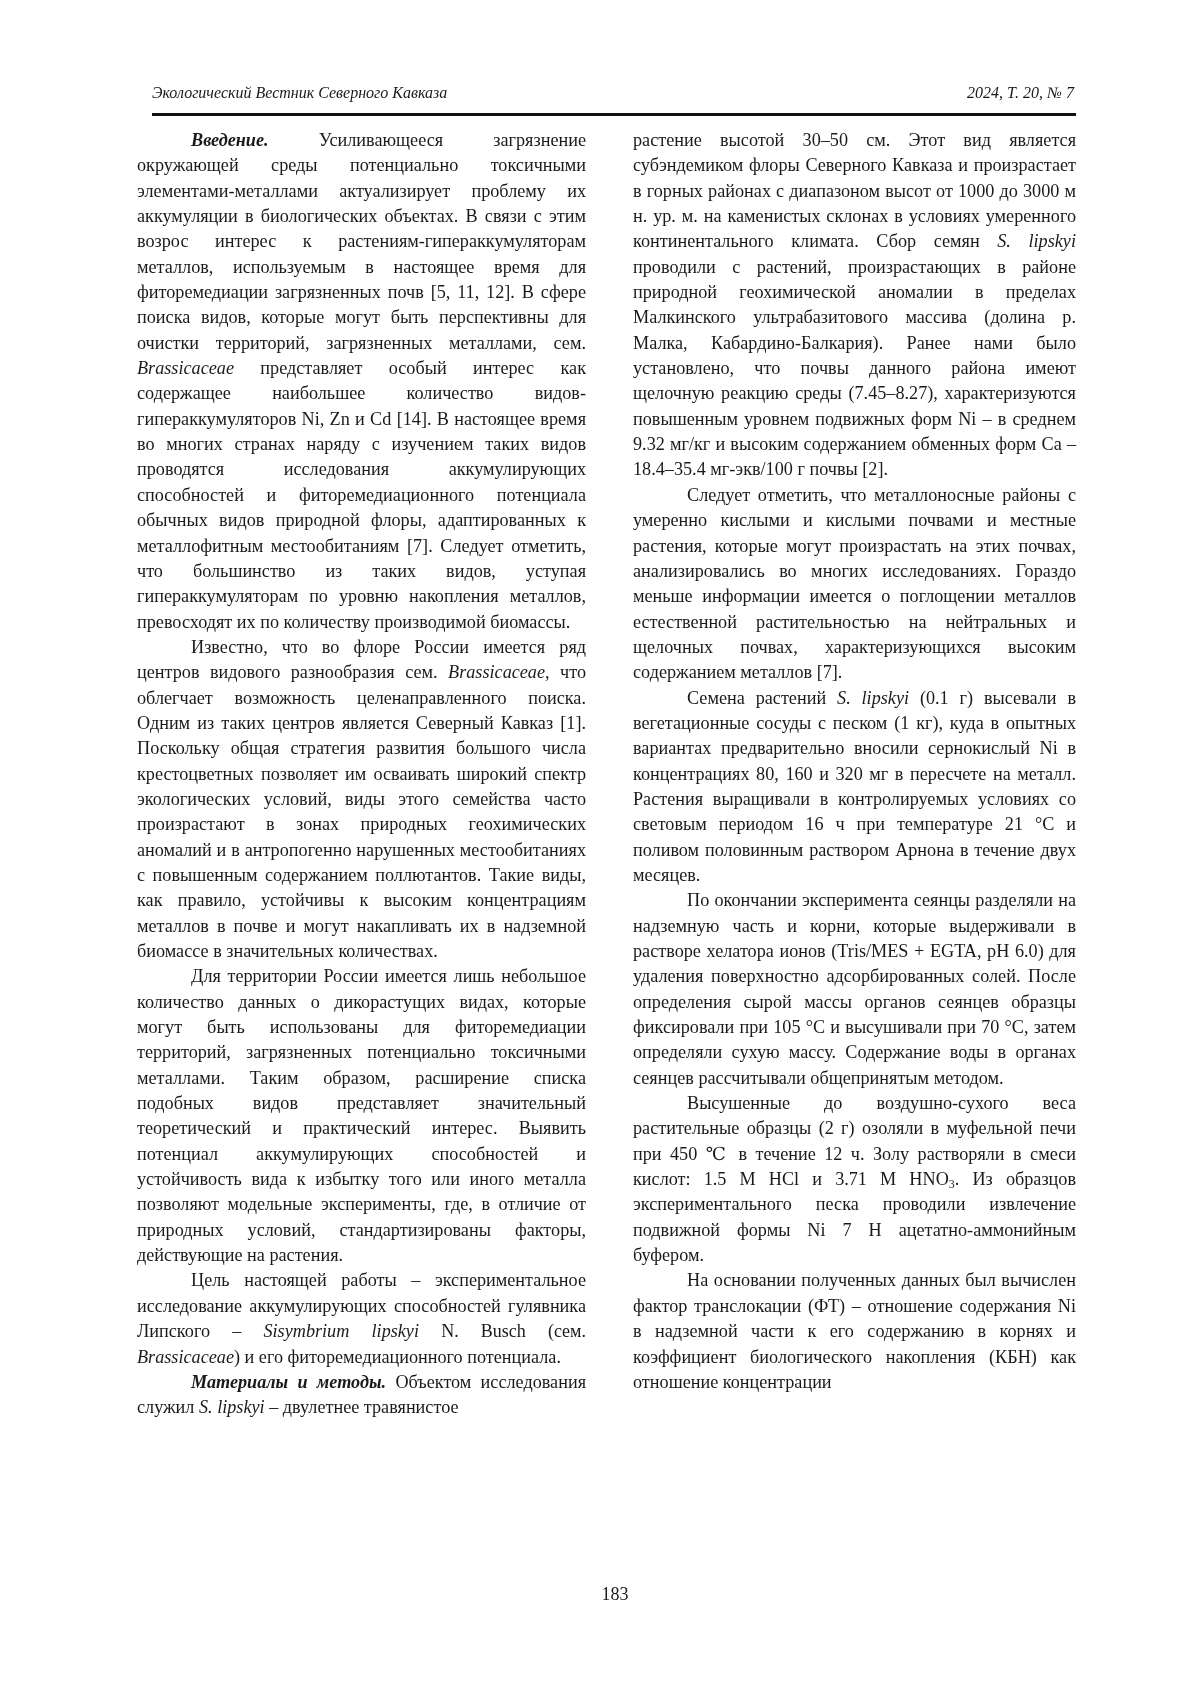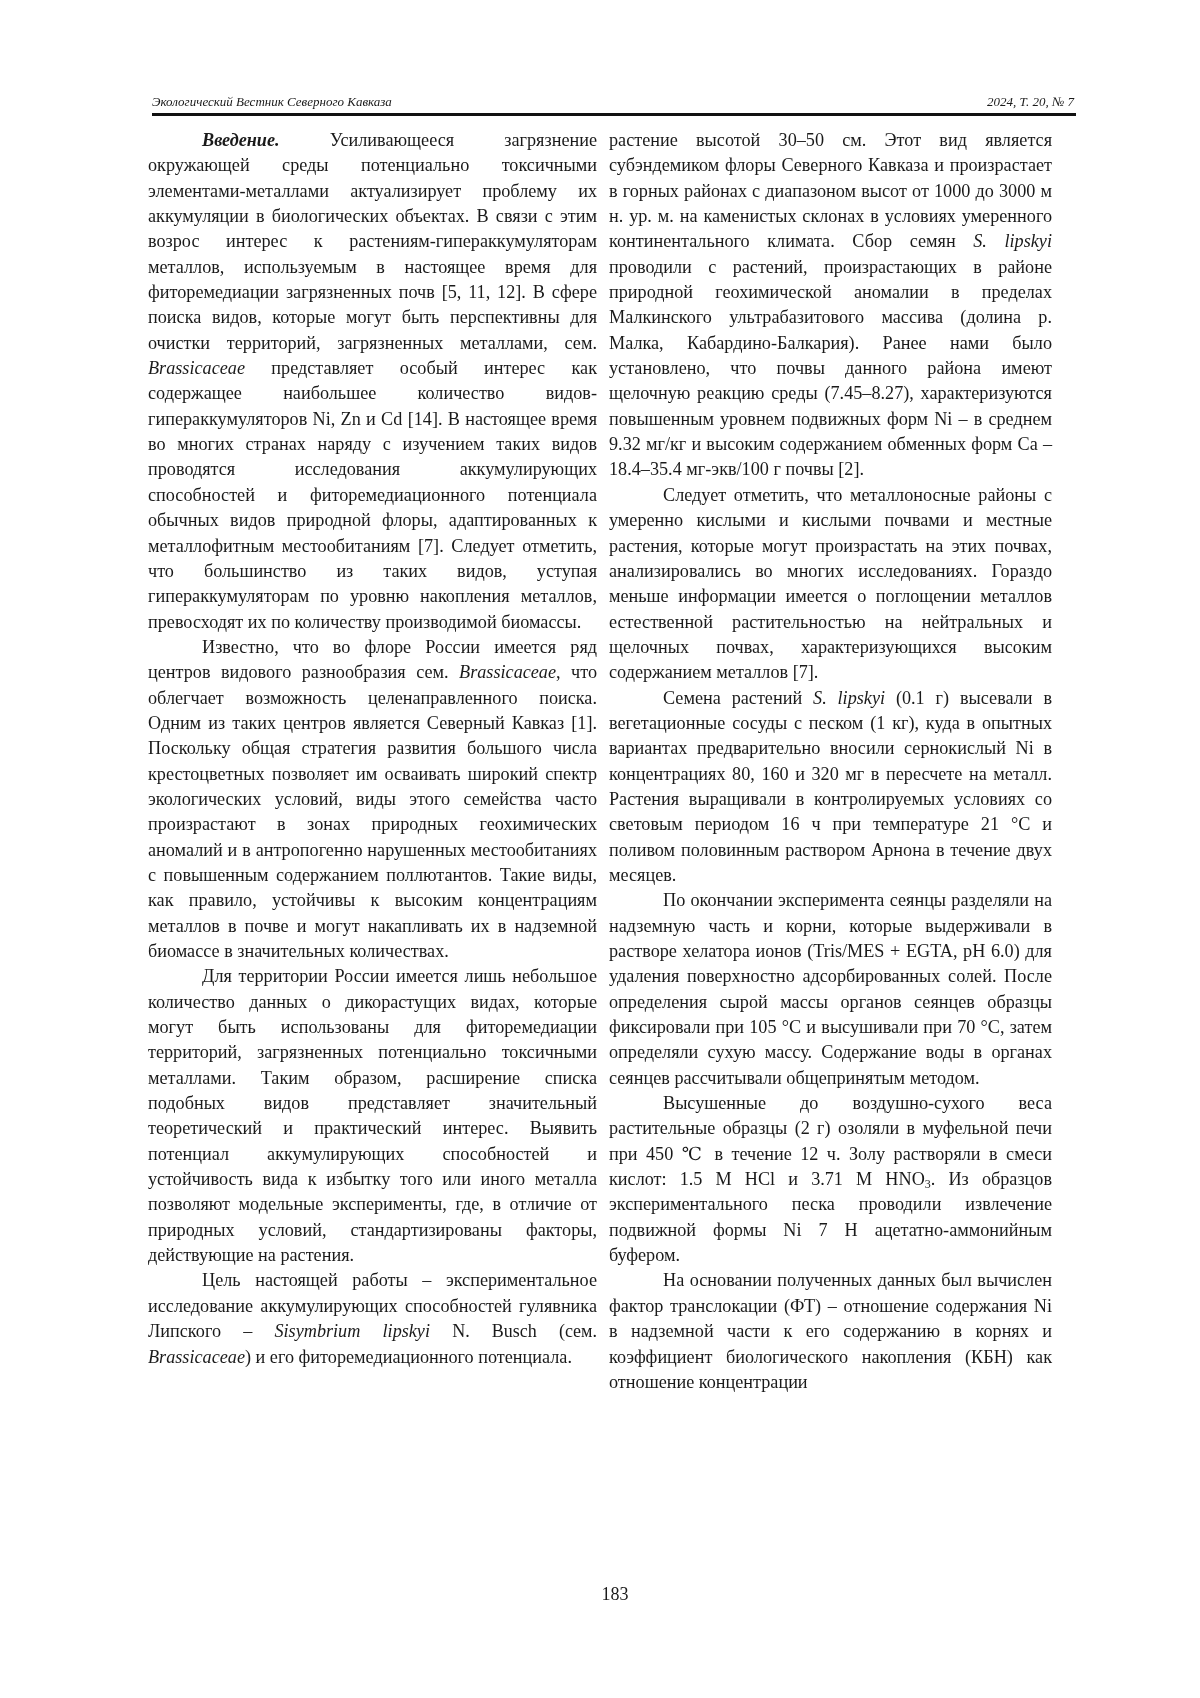--- a/index.html
+++ b/index.html
@@ -1,21 +1,21 @@
 <!DOCTYPE html>
 <html><head>
 <meta charset="utf-8">
 <style>
   html, body { margin: 0; padding: 0; background: #ffffff; }
   body { width: 1200px; height: 1698px; position: relative; overflow: hidden; font-family: "Liberation Serif", "DejaVu Serif", serif; color: #1a1a1a; }
-  .header { position: absolute; left: 152px; top: 84px; width: 922px; height: 26px; display: flex; justify-content: space-between; align-items: flex-end; font-style: italic; font-size: 13px; }
+  .header { position: absolute; left: 152px; top: 84px; width: 922px; height: 26px; display: flex; justify-content: space-between; font-style: italic; font-size: 16px; }
   .header-rule { position: absolute; left: 152px; top: 113px; width: 924px; height: 3px; background: #111; }
   .col { position: absolute; top: 128px; font-size: 18.2px; line-height: 25.35px; text-align: justify; hyphens: manual; }
-  .col-left { left: 148px; width: 449px; }
-  .col-right { left: 609px; width: 443px; }
+  .col-left { left: 137px; width: 449px; }
+  .col-right { left: 633px; width: 443px; }
   .col p { margin: 0; text-indent: 54px; }
   .col p.noindent { text-indent: 0; }
   .bi { font-weight: bold; font-style: italic; }
   .it { font-style: italic; }
   .page-number { position: absolute; left: 0; width: 1230px; top: 1584px; text-align: center; font-size: 18px; }
   sub { font-size: 12px; vertical-align: -3px; line-height: 0; }
   .small { font-size: 18px; }
 </style>
 </head>
 <body>
@@ -24,20 +24,21 @@
   <span>Экологический Вестник Северного Кавказа</span>
   <span>2024, Т. 20, № 7</span>
 </div>
 <div class="header-rule"></div>
 
 <div class="col col-left">
   <p><span class="bi">Введение.</span><span> Усиливающееся загрязнение окружающей среды потенциально токсичными элементами-металлами актуализирует проблему их аккумуляции в биологических объектах. В связи с этим возрос интерес к растениям-гипераккумуляторам металлов, используемым в настоящее время для фиторемедиации загрязненных почв [5, 11, 12]. В сфере поиска видов, которые могут быть перспективны для очистки территорий, загрязненных металлами, сем. </span><span class="it">Brassicaceae</span><span> представляет особый интерес как содержащее наибольшее количество видов-гипераккумуляторов Ni, Zn и Cd [14]. В настоящее время во многих странах наряду с изучением таких видов проводятся исследования аккумулирующих способностей и фиторемедиационного потенциала обычных видов природной флоры, адаптированных к металлофитным местообитаниям [7]. Следует отметить, что большинство из таких видов, уступая гипераккумуляторам по уровню накопления металлов, превосходят их по количеству производимой биомассы.</span></p>
   <p><span>Известно, что во флоре России имеется ряд центров видового разнообразия сем. </span><span class="it">Brassicaceae</span><span>, что облегчает возможность целенаправленного поиска. Одним из таких центров является Северный Кавказ [1]. Поскольку общая стратегия развития большого числа крестоцветных позволяет им осваивать широкий спектр экологических условий, виды этого семейства часто произрастают в зонах природных геохимических аномалий и в антропогенно нарушенных местообитаниях с повышенным содержанием поллютантов. Такие виды, как правило, устойчивы к высоким концентрациям металлов в почве и могут накапливать их в надземной биомассе в значительных количествах.</span></p>
   <p>Для территории России имеется лишь небольшое количество данных о дикорастущих видах, которые могут быть использованы для фиторемедиации территорий, загрязненных потенциально токсичными металлами. Таким образом, расширение списка подобных видов представляет значительный теоретический и практический интерес. Выявить потенциал аккумулирующих способностей и устойчивость вида к избытку того или иного металла позволяют модельные эксперименты, где, в отличие от природных условий, стандартизированы факторы, действующие на растения.</p>
   <p><span>Цель настоящей работы – экспериментальное исследование аккумулирующих способностей гулявника Липского – </span><span class="it">Sisymbrium lipskyi</span><span class="small"> N. Busch (сем. </span><span class="it">Brassicaceae</span><span>) и его фиторемедиационного потенциала.</span></p>
+  <p><span class="bi">Материалы и методы.</span><span> Объектом исследования служил </span><span class="it">S. lipskyi</span><span> – двулетнее травянистое</span></p>
 </div>
 
 <div class="col col-right">
   <p class="noindent"><span>растение высотой 30–50 см. Этот вид является субэндемиком флоры Северного Кавказа и произрастает в горных районах с диапазоном высот от 1000 до 3000 м н. ур. м. на каменистых склонах в условиях умеренного континентального климата. Сбор семян </span><span class="it">S. lipskyi</span><span> проводили с растений, произрастающих в районе природной геохимической аномалии в пределах Малкинского ультрабазитового массива (долина р. Малка, Кабардино-Балкария). Ранее нами было установлено, что почвы данного района имеют щелочную реакцию среды (7.45–8.27), характеризуются повышенным уровнем подвижных форм Ni – в среднем 9.32 мг/кг и высоким содержанием обменных форм Ca – 18.4–35.4 мг-экв/100 г почвы [2].</span></p>
   <p>Следует отметить, что металлоносные районы с умеренно кислыми и кислыми почвами и местные растения, которые могут произрастать на этих почвах, анализировались во многих исследованиях. Гораздо меньше информации имеется о поглощении металлов естественной растительностью на нейтральных и щелочных почвах, характеризующихся высоким содержанием металлов [7].</p>
   <p><span>Семена растений </span><span class="it">S. lipskyi</span><span> (0.1 г) высевали в вегетационные сосуды с песком (1 кг), куда в опытных вариантах предварительно вносили сернокислый Ni в концентрациях 80, 160 и 320 мг в пересчете на металл. Растения выращивали в контролируемых условиях со световым периодом 16 ч при температуре 21 °C и поливом половинным раствором Арнона в течение двух месяцев.</span></p>
   <p>По окончании эксперимента сеянцы разделяли на надземную часть и корни, которые выдерживали в растворе хелатора ионов (Tris/MES + EGTA, pH 6.0) для удаления поверхностно адсорбированных солей. После определения сырой массы органов сеянцев образцы фиксировали при 105 °C и высушивали при 70 °C, затем определяли сухую массу. Содержание воды в органах сеянцев рассчитывали общепринятым методом.</p>
   <p><span>Высушенные до воздушно-сухого веса растительные образцы (2 г) озоляли в муфельной печи при 450 ℃ в течение 12 ч. Золу растворяли в смеси кислот: 1.5 M HCl и 3.71 M HNO</span><sub>3</sub><span>. Из образцов экспериментального песка проводили извлечение подвижной формы Ni 7 Н ацетатно-аммонийным буфером.</span></p>
   <p>На основании полученных данных был вычислен фактор транслокации (ФТ) – отношение содержания Ni в надземной части к его содержанию в корнях и коэффициент биологического накопления (КБН) как отношение концентрации</p>
 </div>

